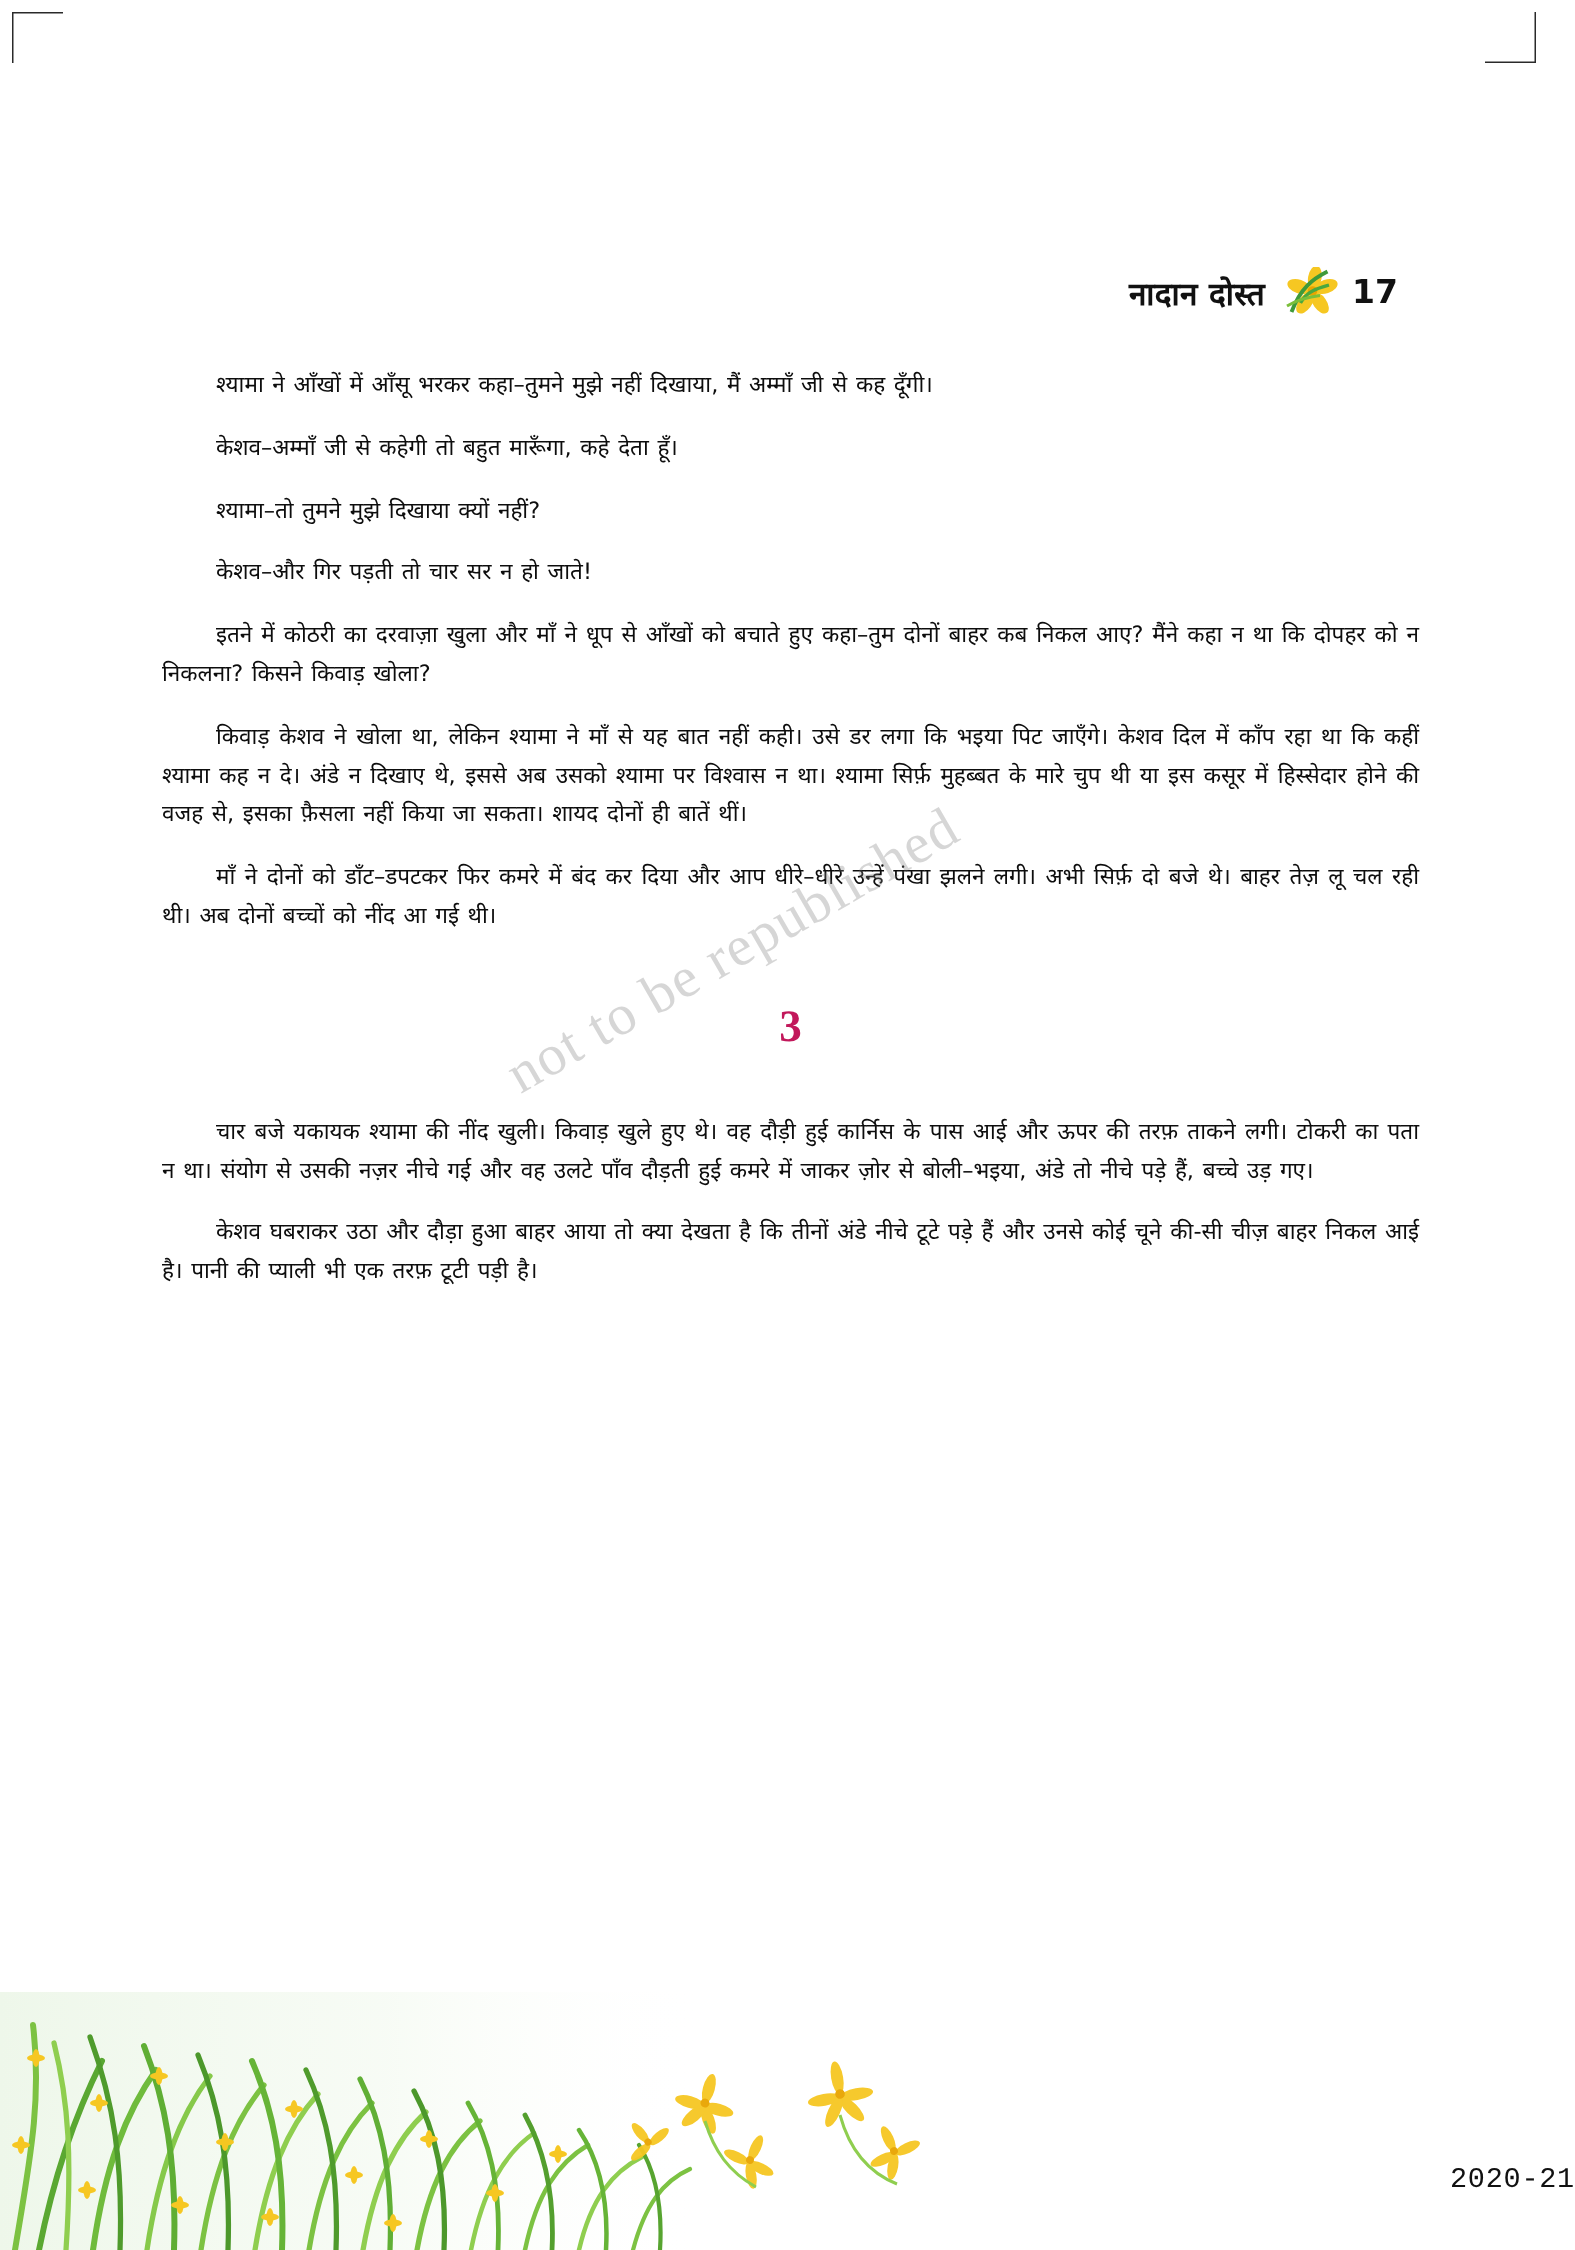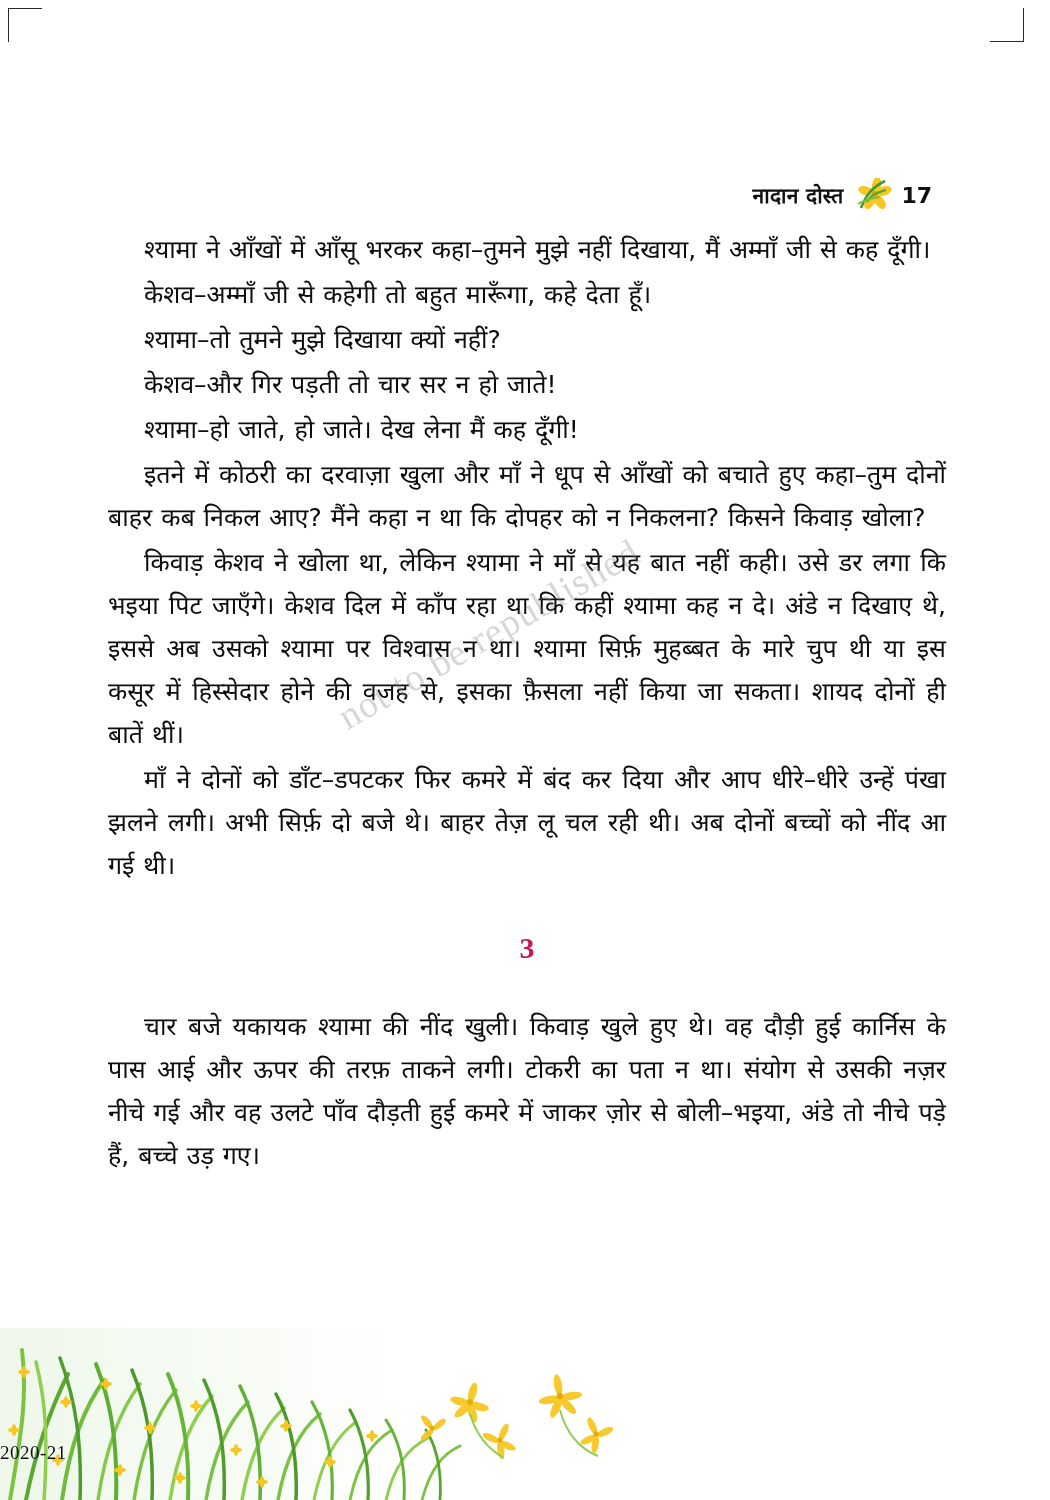--- a/index.html
+++ b/index.html
@@ -64,25 +64,25 @@
   }
 
   
   .content {
     position: absolute;
     left: 108px;
     top: 228px;
     width: 838px;
   }
   .para {
-    font-size: 25px;
+    font-size: 15px;
     line-height: 1.72;
     text-align: justify;
     text-justify: inter-word;
-    margin: 0 0 2px 0;
+    margin: 16px 0 2px 0;
     word-spacing: 1px;
   }
   .para.indent { text-indent: 36px; }
 
   .section-number {
     text-align: center;
     font-size: 30px;
     font-weight: 700;
     color: #c2185b;
     margin: 44px 0 40px 0;
@@ -112,24 +112,24 @@
     bottom: 0;
     width: 1050px;
     height: 190px;
     overflow: hidden;
   }
   .footer-year {
     position: absolute;
     left: 0;
     right: 0;
     bottom: 36px;
-    text-align: left;
+    text-align: right;
     font-size: 19px;
     color: #111;
-    font-family: Liberation Serif, serif;
+    font-family: Liberation Mono, monospace;
     letter-spacing: .5px;
   }
 </style>
 </head>
 <body>
 
 <div class="page">
 
   <div class="crop tl-v"></div>
   <div class="crop tl-h"></div>
@@ -155,28 +155,28 @@
     </span>
     <span class="page-number">17</span>
   </div>
 
   <div class="content">
 
     <p class="para indent">श्यामा ने आँखों में आँसू भरकर कहा–तुमने मुझे नहीं दिखाया, मैं अम्माँ जी से कह दूँगी।</p>
     <p class="para indent">केशव–अम्माँ जी से कहेगी तो बहुत मारूँगा, कहे देता हूँ।</p>
     <p class="para indent">श्यामा–तो तुमने मुझे दिखाया क्यों नहीं?</p>
     <p class="para indent">केशव–और गिर पड़ती तो चार सर न हो जाते!</p>
-    <p class="para indent">श्यामा–हो जाते, हो जाते। देख लेना मैं कह दूँगी!</p>
     <p class="para indent">इतने में कोठरी का दरवाज़ा खुला और माँ ने धूप से आँखों को बचाते हुए कहा–तुम दोनों बाहर कब निकल आए? मैंने कहा न था कि दोपहर को न निकलना? किसने किवाड़ खोला?</p>
     <p class="para indent">किवाड़ केशव ने खोला था, लेकिन श्यामा ने माँ से यह बात नहीं कही। उसे डर लगा कि भइया पिट जाएँगे। केशव दिल में काँप रहा था कि कहीं श्यामा कह न दे। अंडे न दिखाए थे, इससे अब उसको श्यामा पर विश्वास न था। श्यामा सिर्फ़ मुहब्बत के मारे चुप थी या इस कसूर में हिस्सेदार होने की वजह से, इसका फ़ैसला नहीं किया जा सकता। शायद दोनों ही बातें थीं।</p>
     <p class="para indent">माँ ने दोनों को डाँट–डपटकर फिर कमरे में बंद कर दिया और आप धीरे–धीरे उन्हें पंखा झलने लगी। अभी सिर्फ़ दो बजे थे। बाहर तेज़ लू चल रही थी। अब दोनों बच्चों को नींद आ गई थी।</p>
 
     <div class="section-number">3</div>
 
     <p class="para indent">चार बजे यकायक श्यामा की नींद खुली। किवाड़ खुले हुए थे। वह दौड़ी हुई कार्निस के पास आई और ऊपर की तरफ़ ताकने लगी। टोकरी का पता न था। संयोग से उसकी नज़र नीचे गई और वह उलटे पाँव दौड़ती हुई कमरे में जाकर ज़ोर से बोली–भइया, अंडे तो नीचे पड़े हैं, बच्चे उड़ गए।</p>
+    <p class="para indent">केशव घबराकर उठा और दौड़ा हुआ बाहर आया तो क्या देखता है कि तीनों अंडे नीचे टूटे पड़े हैं और उनसे कोई चूने की-सी चीज़ बाहर निकल आई है। पानी की प्याली भी एक तरफ़ टूटी पड़ी है।</p>
   </div>
 
   <div class="watermark">not to be republished</div>
 
   <div class="footer-art">
     <svg width="1050" height="190" viewBox="0 0 1050 190" preserveAspectRatio="none">
       <defs>
         <linearGradient id="gfade" x1="0" y1="0" x2="1" y2="0">
           <stop offset="0%" stop-color="#eef7ea" stop-opacity="1"></stop>
           <stop offset="55%" stop-color="#f4faf1" stop-opacity="0.7"></stop>

